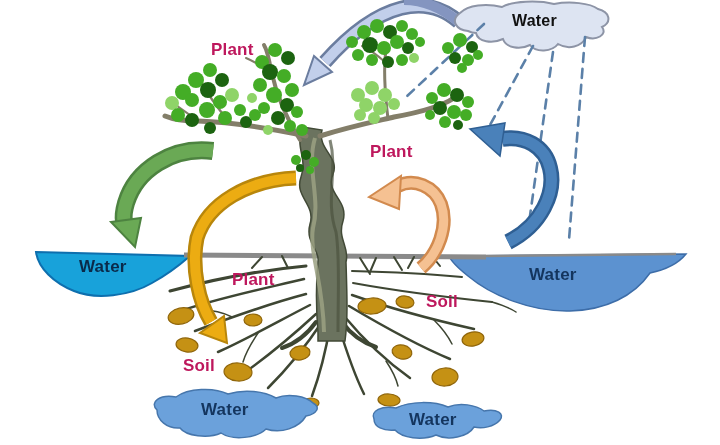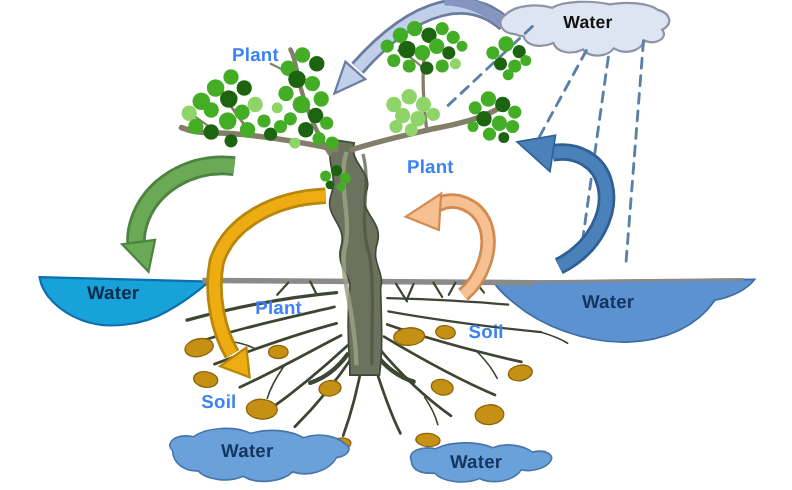--- a/index.html
+++ b/index.html
@@ -3,21 +3,21 @@
 <meta charset="utf-8">
 <style>
   html,body{margin:0;padding:0;background:#ffffff;}
   .stage{
     position:relative;width:720px;height:445px;background:#ffffff;overflow:hidden;
     font-family:"Liberation Sans", sans-serif;
   }
   .stage svg{position:absolute;left:0;top:0;}
   .lbl{
     position:absolute;font-weight:bold;font-size:17px;line-height:1;
-    color:#3b82f6;white-space:nowrap;letter-spacing:.2px;
+    color:#be185d;white-space:nowrap;letter-spacing:.2px;
   }
   .lbl.navy{color:#14355e;}
   .lbl.deep{color:#0a2a4a;}
   .lbl.cloudlbl{font-size:16px;color:#111111;}
 </style>
 </head>
 <body>
 
 <div class="stage">
 

